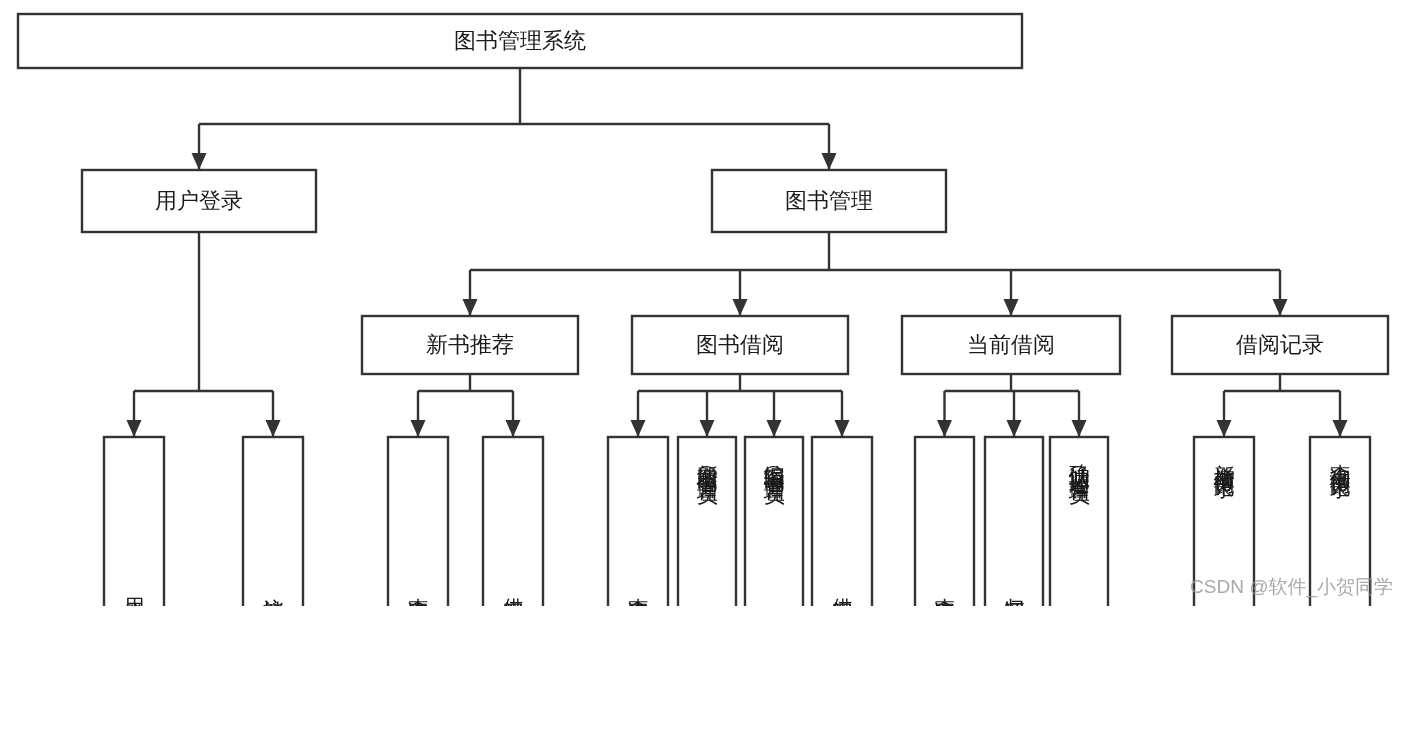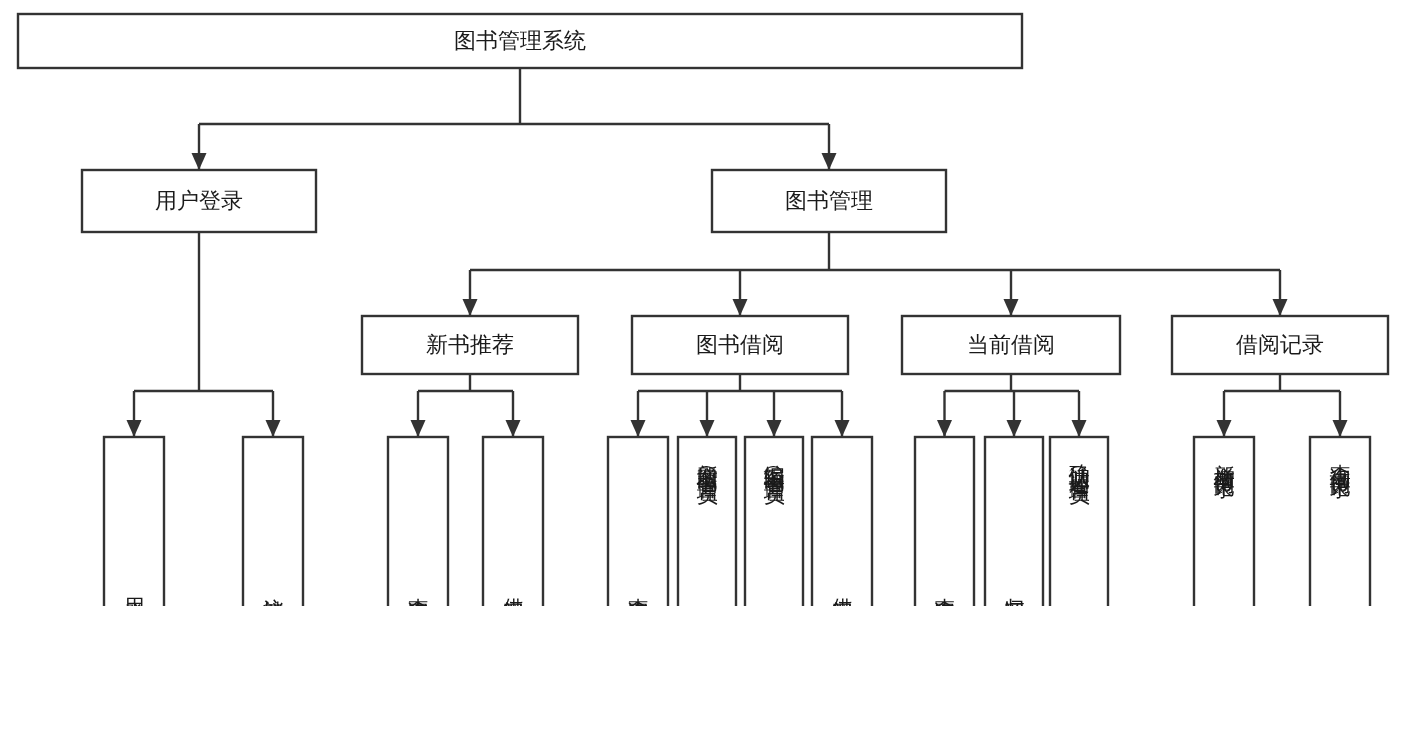--- a/index.html
+++ b/index.html
@@ -221,13 +221,14 @@
         <span class="leaf-label">确认归还（管理员）</span>
       </div>
       <div class="leaf-label-wrap" style="left: 1194px; top: 447px; width: 60px; height: 280px;">
         <span class="leaf-label">新增借阅记录</span>
       </div>
       <div class="leaf-label-wrap" style="left: 1310px; top: 447px; width: 60px; height: 280px;">
         <span class="leaf-label">查询借阅记录</span>
       </div>
     </div>
 
+  <div class="watermark">CSDN @软件_小贺同学</div>
 </div>
 
 </body></html>

